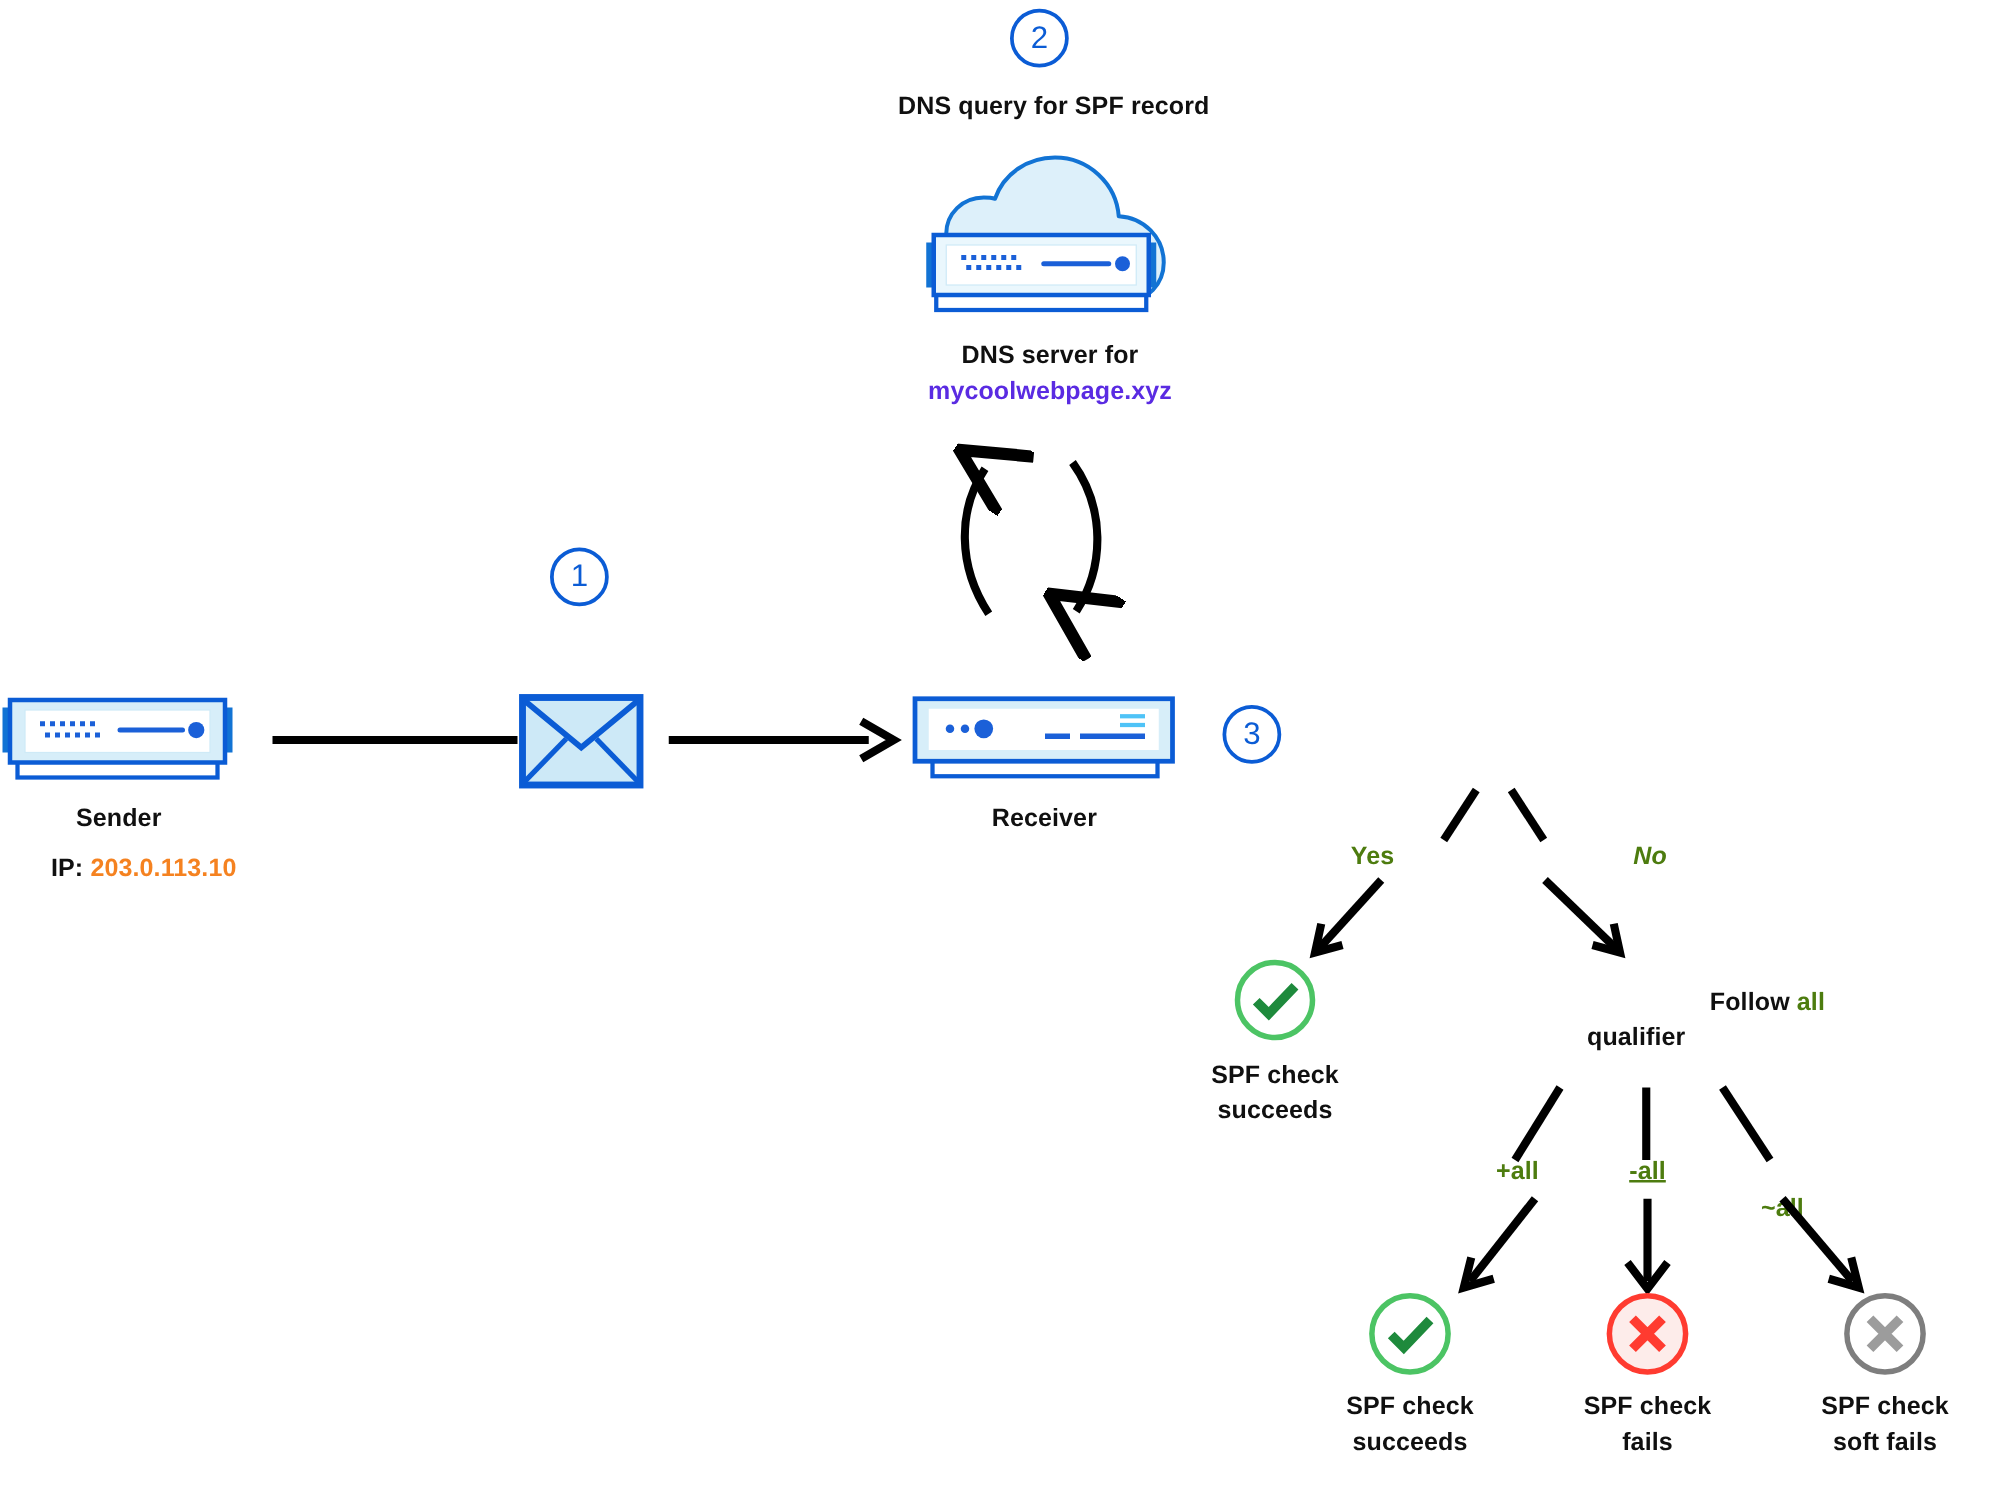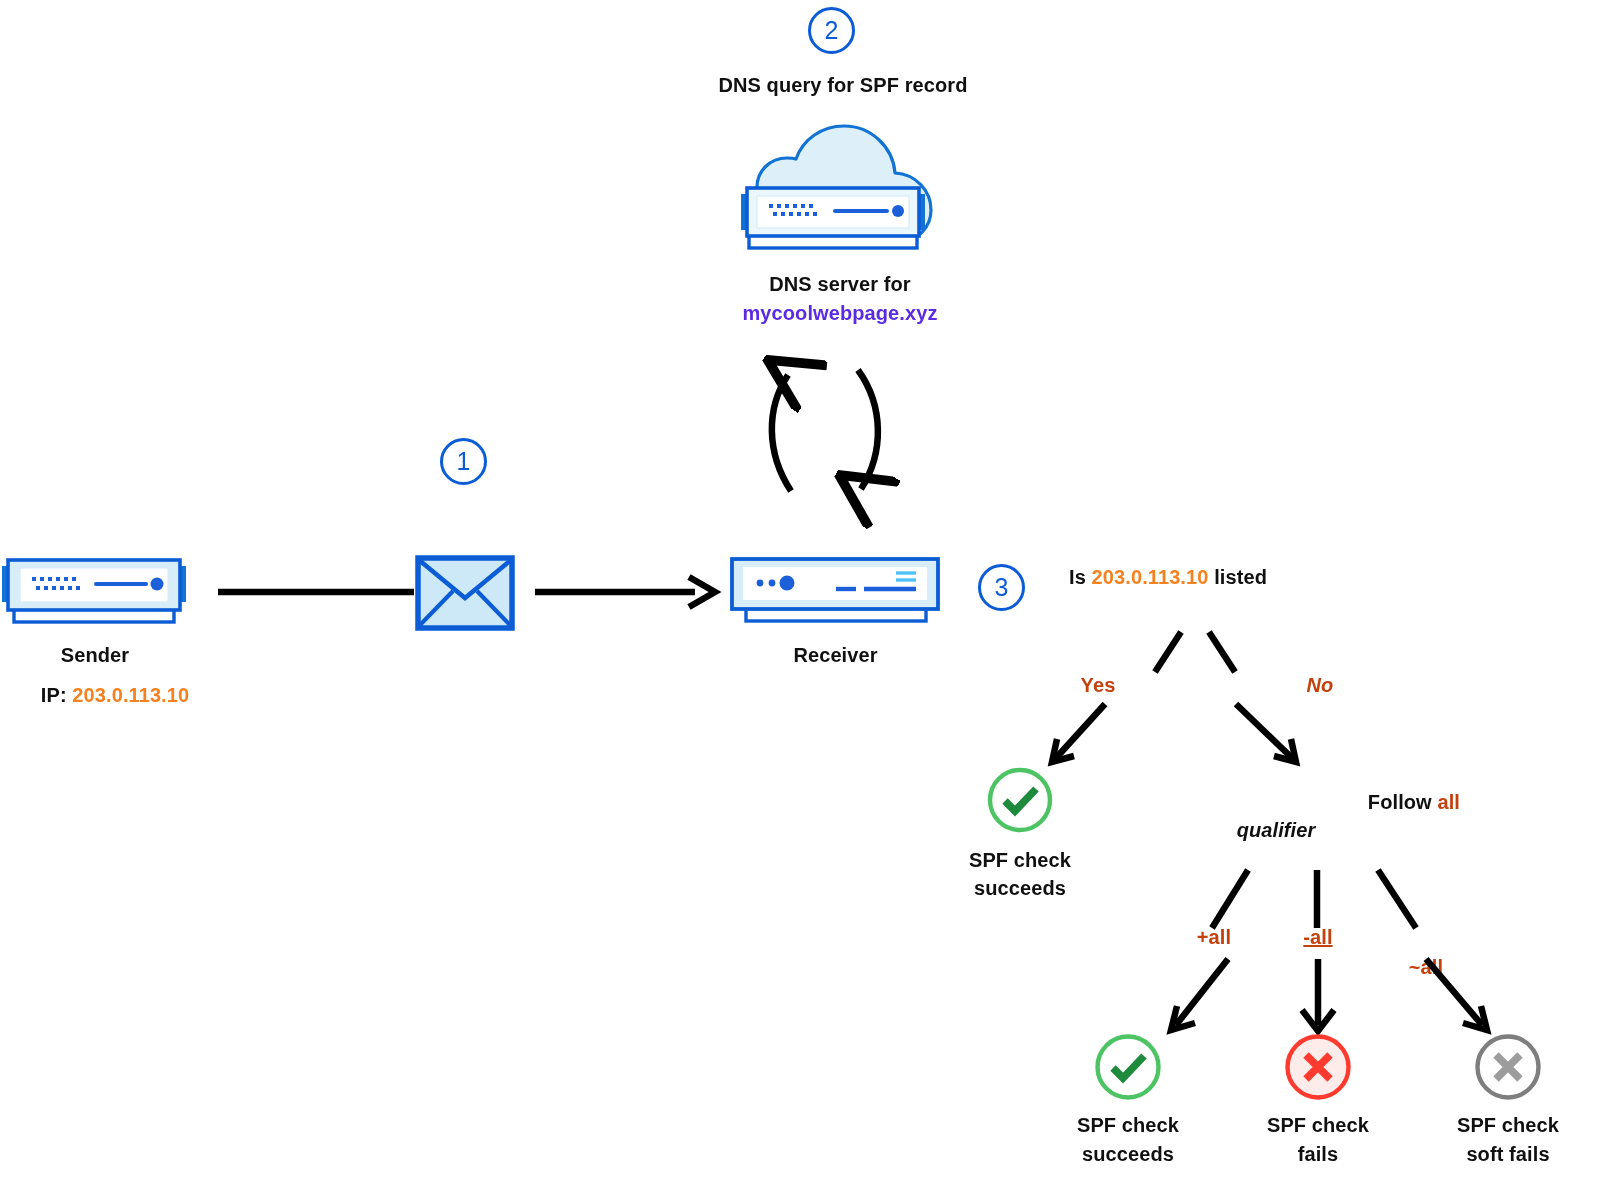--- a/index.html
+++ b/index.html
@@ -25,21 +25,21 @@
     font-weight: bold;
     color: #101010;
     letter-spacing: 0.1px;
     line-height: 1.22;
     white-space: nowrap;
   }
   .t-24 { font-size: 20px; }
 
   .c-purple { color: #5A2BE2; }
   .c-orange { color: #F58220; }
-  .c-blue   { color: #c2410c; }
+  .c-blue   { color: #4d7c0f; }
   .c-black  { color: #101010; }
 
   
   .badge {
     width: 47px; height: 47px;
     border: 3.2px solid #0B5CD5;
     border-radius: 50%;
     box-sizing: border-box;
     color: #0B5CD5;
     font-size: 25px;
@@ -192,25 +192,20 @@
       <line x1="136" y1="32" x2="188" y2="32" stroke="#1B60D8" stroke-width="4.4" stroke-linecap="butt"></line>
       <line x1="168" y1="16" x2="188" y2="16" stroke="#4FC3F7" stroke-width="3.4"></line>
       <line x1="168" y1="23" x2="188" y2="23" stroke="#4FC3F7" stroke-width="3.4"></line>
     </svg>
   </div>
   <div class="abs lbl t-24 ctr" style="left:728px; top:643px; width:215px;">Receiver</div>
 
   <div class="abs" style="left:978px; top:564px;">
     <div class="badge">3</div>
   </div>
-  <div class="abs lbl t-24 ctr" style="left:1035px; top:565px; width:266px;">
-    <span class="c-black">Is</span>
-    <span class="c-orange">203.0.113.10</span>
-    <span class="c-black">listed</span>
-  </div>
 
   <div class="abs" style="left:1115px; top:628px;">
     <svg width="160" height="48" viewBox="0 0 160 48">
       <line x1="40" y1="44" x2="66" y2="4" stroke="#000" stroke-width="6.5"></line>
       <line x1="120" y1="44" x2="94" y2="4" stroke="#000" stroke-width="6.5"></line>
     </svg>
   </div>
   <div class="abs lbl t-24 ctr c-blue" style="left:1052px; top:673px; width:92px;">Yes</div>
   <div class="abs lbl t-24 ctr c-blue" style="left:1274px; top:673px; width:92px;font-style:italic;">No</div>
 
@@ -234,21 +229,21 @@
       <path d="M19 35 L29 45 L50 23" fill="none" stroke="#1E8A3C" stroke-width="7.6" stroke-linecap="butt" stroke-linejoin="miter"></path>
     </svg>
   </div>
   <div class="abs lbl t-24 ctr" style="left:930px; top:848px; width:180px;">SPF check</div>
   <div class="abs lbl t-24 ctr" style="left:930px; top:876px; width:180px;">succeeds</div>
 
   <div class="abs lbl t-24 ctr" style="left:1260px; top:790px; width:200px;text-align:right;">
     <span class="c-black">Follow</span>
     <span class="c-blue">all</span>
   </div>
-  <div class="abs lbl t-24 ctr" style="left:1176px; top:818px; width:200px;font-style:italic;">qualifier</div>
+  <div class="abs lbl t-24 ctr" style="left:1209px; top:818px; width:200px;">qualifier</div>
 
   <div class="abs" style="left:1150px; top:870px;">
     <svg width="340" height="62" viewBox="0 0 340 62">
       <line x1="98" y1="0" x2="62" y2="58" stroke="#000" stroke-width="6.5"></line>
       <line x1="167" y1="0" x2="167" y2="58" stroke="#000" stroke-width="6.5"></line>
       <line x1="228" y1="0" x2="266" y2="58" stroke="#000" stroke-width="6.5"></line>
     </svg>
   </div>
 
   <div class="abs lbl t-24 ctr c-blue" style="left:1168px; top:925px; width:92px;">+all</div>

